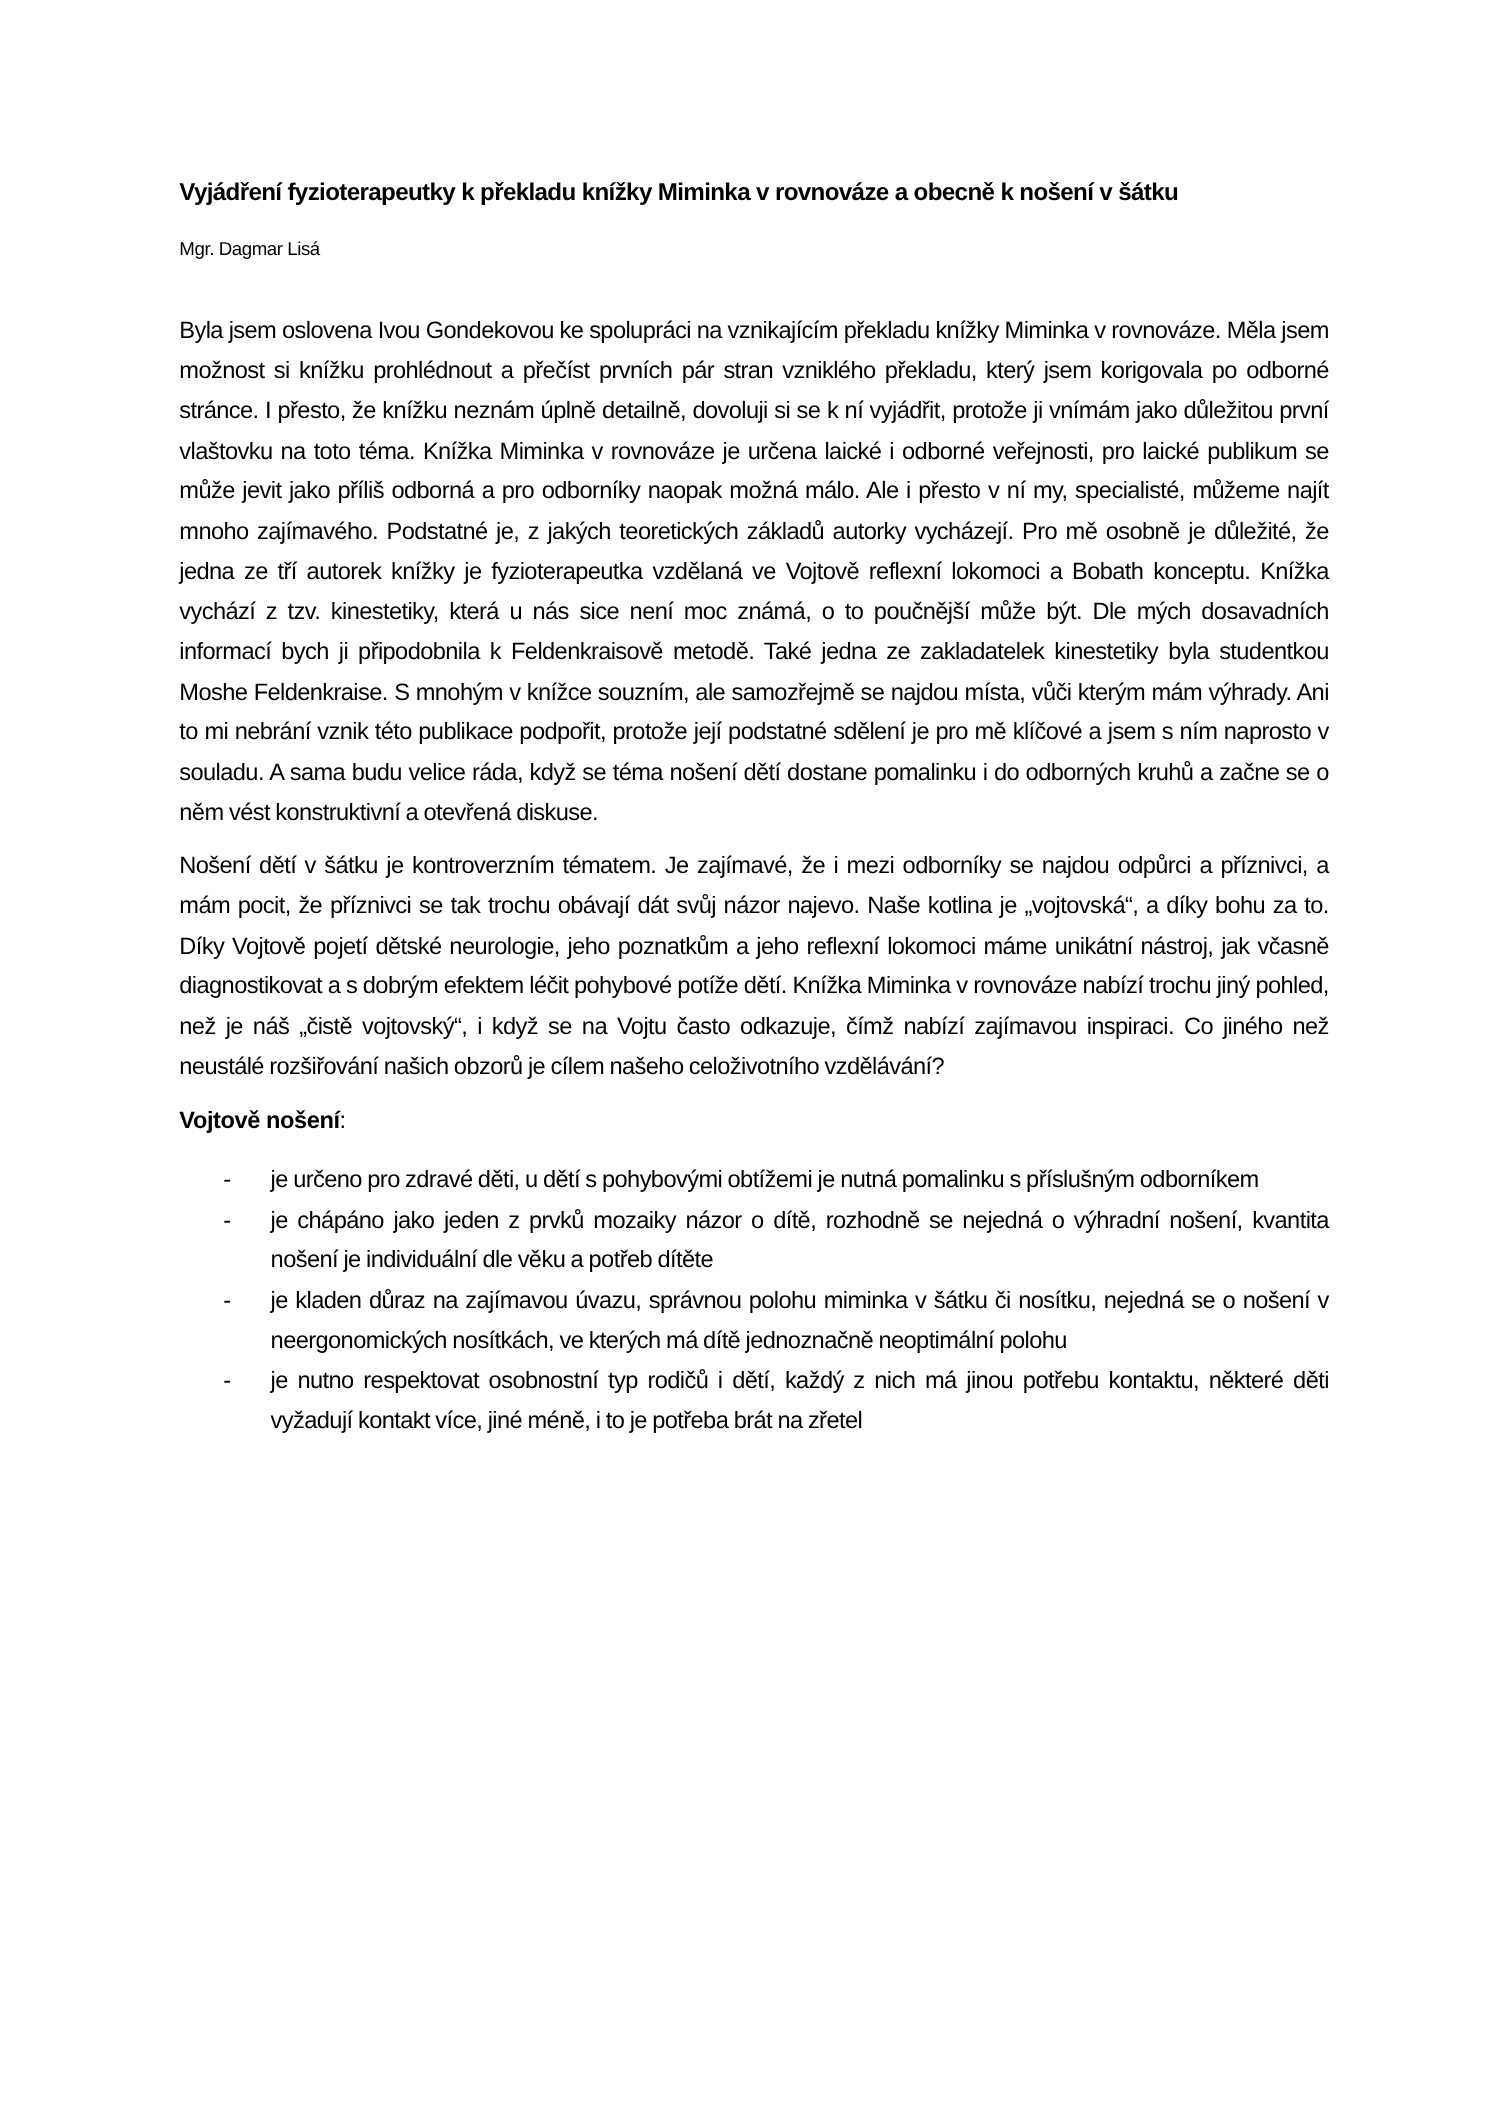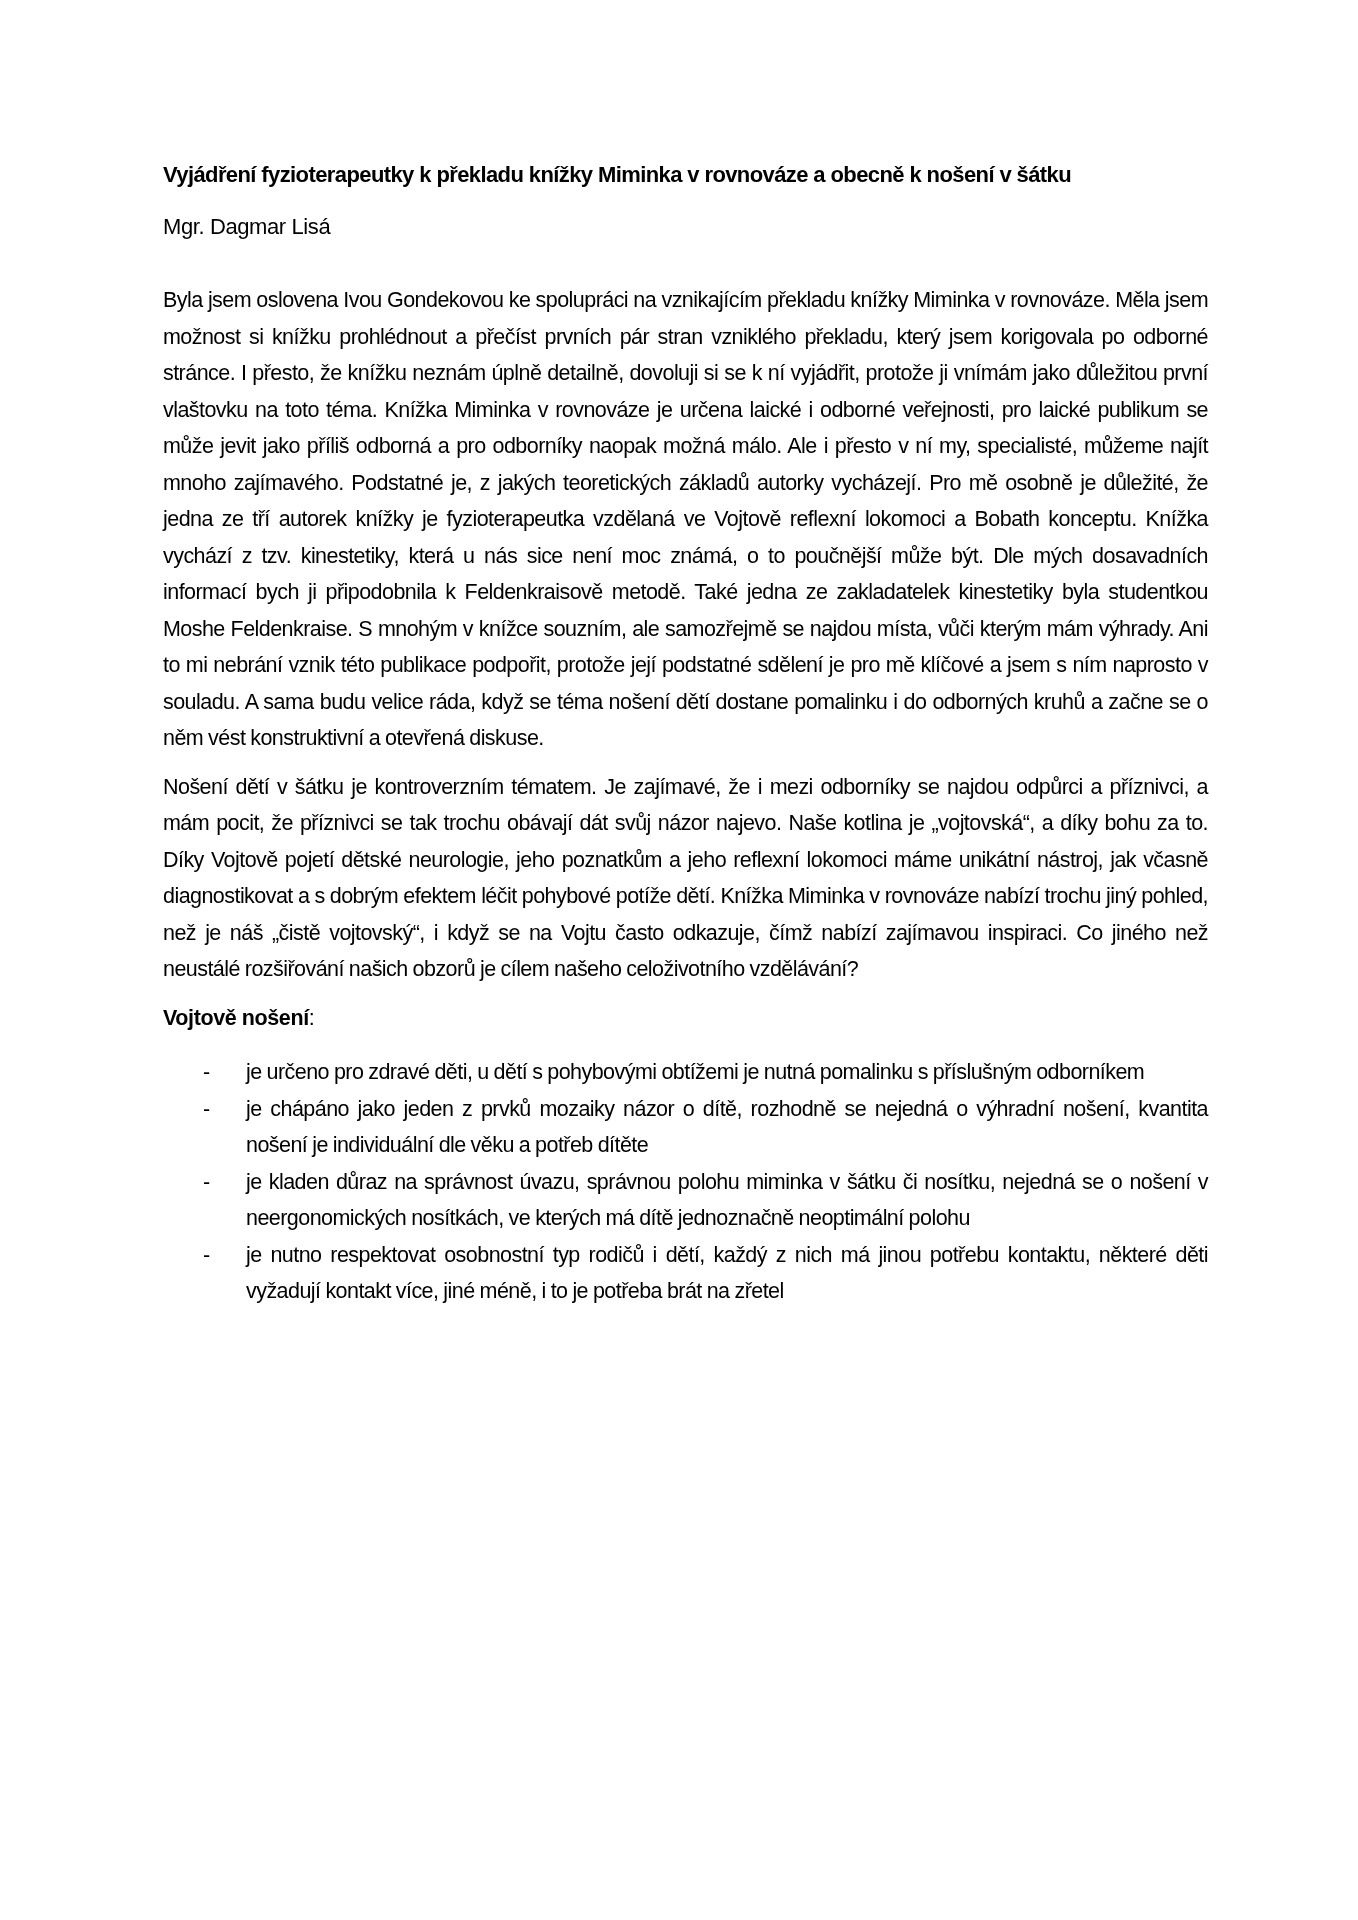--- a/index.html
+++ b/index.html
@@ -23,21 +23,21 @@
     }
     .title {
       font-weight: bold;
       font-size: 22px;
       line-height: 30px;
       margin: 0;
       letter-spacing: -0.6px;
       white-space: nowrap;
     }
     .author {
-      font-size: 22px;
+      font-size: 17px;
       line-height: 30px;
       margin: 22px 0 0 0;
       letter-spacing: -0.4px;
     }
     .para {
       font-size: 21.5px;
       line-height: 36.5px;
       text-align: justify;
       margin: 0;
       letter-spacing: -0.55px;
@@ -80,16 +80,16 @@
   <p class="author">Mgr. Dagmar Lisá</p>
 
   <p class="para p1">Byla jsem oslovena Ivou Gondekovou ke spolupráci na vznikajícím překladu knížky Miminka v rovnováze. Měla jsem možnost si knížku prohlédnout a přečíst prvních pár stran vzniklého překladu, který jsem korigovala po odborné stránce. I přesto, že knížku neznám úplně detailně, dovoluji si se k ní vyjádřit, protože ji vnímám jako důležitou první vlaštovku na toto téma. Knížka Miminka v rovnováze je určena laické i odborné veřejnosti, pro laické publikum se může jevit jako příliš odborná a pro odborníky naopak možná málo. Ale i přesto v ní my, specialisté, můžeme najít mnoho zajímavého. Podstatné je, z jakých teoretických základů autorky vycházejí. Pro mě osobně je důležité, že jedna ze tří autorek knížky je fyzioterapeutka vzdělaná ve Vojtově reflexní lokomoci a Bobath konceptu. Knížka vychází z tzv. kinestetiky, která u nás sice není moc známá, o to poučnější může být. Dle mých dosavadních informací bych ji připodobnila k Feldenkraisově metodě. Také jedna ze zakladatelek kinestetiky byla studentkou Moshe Feldenkraise. S mnohým v knížce souzním, ale samozřejmě se najdou místa, vůči kterým mám výhrady. Ani to mi nebrání vznik této publikace podpořit, protože její podstatné sdělení je pro mě klíčové a jsem s ním naprosto v souladu. A sama budu velice ráda, když se téma nošení dětí dostane pomalinku i do odborných kruhů a začne se o něm vést konstruktivní a otevřená diskuse.</p>
   <p class="para p2">Nošení dětí v šátku je kontroverzním tématem. Je zajímavé, že i mezi odborníky se najdou odpůrci a příznivci, a mám pocit, že příznivci se tak trochu obávají dát svůj názor najevo. Naše kotlina je „vojtovská“, a díky bohu za to. Díky Vojtově pojetí dětské neurologie, jeho poznatkům a jeho reflexní lokomoci máme unikátní nástroj, jak včasně diagnostikovat a s dobrým efektem léčit pohybové potíže dětí. Knížka Miminka v rovnováze nabízí trochu jiný pohled, než je náš „čistě vojtovský“, i když se na Vojtu často odkazuje, čímž nabízí zajímavou inspiraci. Co jiného než neustálé rozšiřování našich obzorů je cílem našeho celoživotního vzdělávání?</p>
 
   <p class="heading"><b>Vojtově nošení</b><span>:</span></p>
 
   <ul class="criteria">
     <li><span class="dash">-</span><span>je určeno pro zdravé děti, u dětí s pohybovými obtížemi je nutná pomalinku s příslušným odborníkem</span></li>
     <li><span class="dash">-</span><span>je chápáno jako jeden z prvků mozaiky názor o dítě, rozhodně se nejedná o výhradní nošení, kvantita nošení je individuální dle věku a potřeb dítěte</span></li>
-    <li><span class="dash">-</span><span>je kladen důraz na správnost úvazu, správnou polohu miminka v šátku či nosítku, nejedná se o nošení v neergonomických nosítkách, ve kterých má dítě jednoznačně neoptimální polohu</span></li>
+    <li><span class="dash">-</span><span>je kladen důraz na zajímavou úvazu, správnou polohu miminka v šátku či nosítku, nejedná se o nošení v neergonomických nosítkách, ve kterých má dítě jednoznačně neoptimální polohu</span></li>
     <li><span class="dash">-</span><span>je nutno respektovat osobnostní typ rodičů i dětí, každý z nich má jinou potřebu kontaktu, některé děti vyžadují kontakt více, jiné méně, i to je potřeba brát na zřetel</span></li>
   </ul>
 </div>
 
 </body></html>

